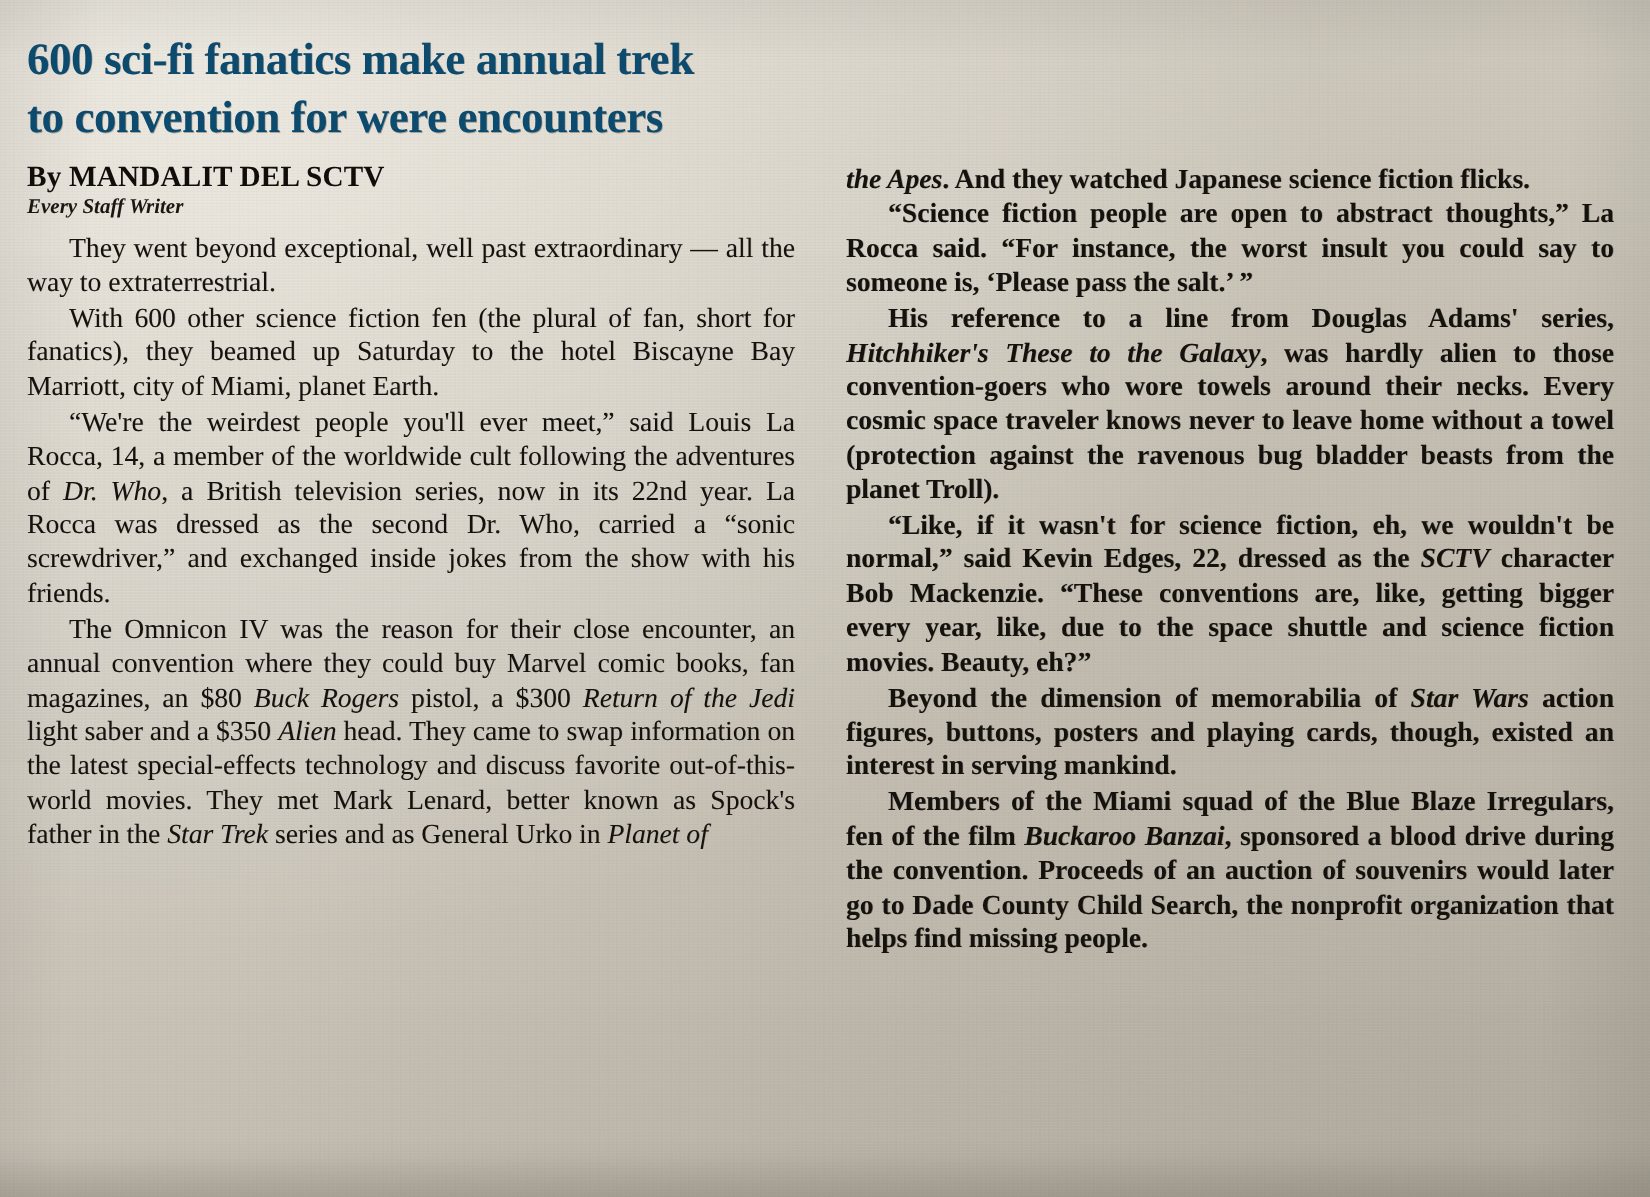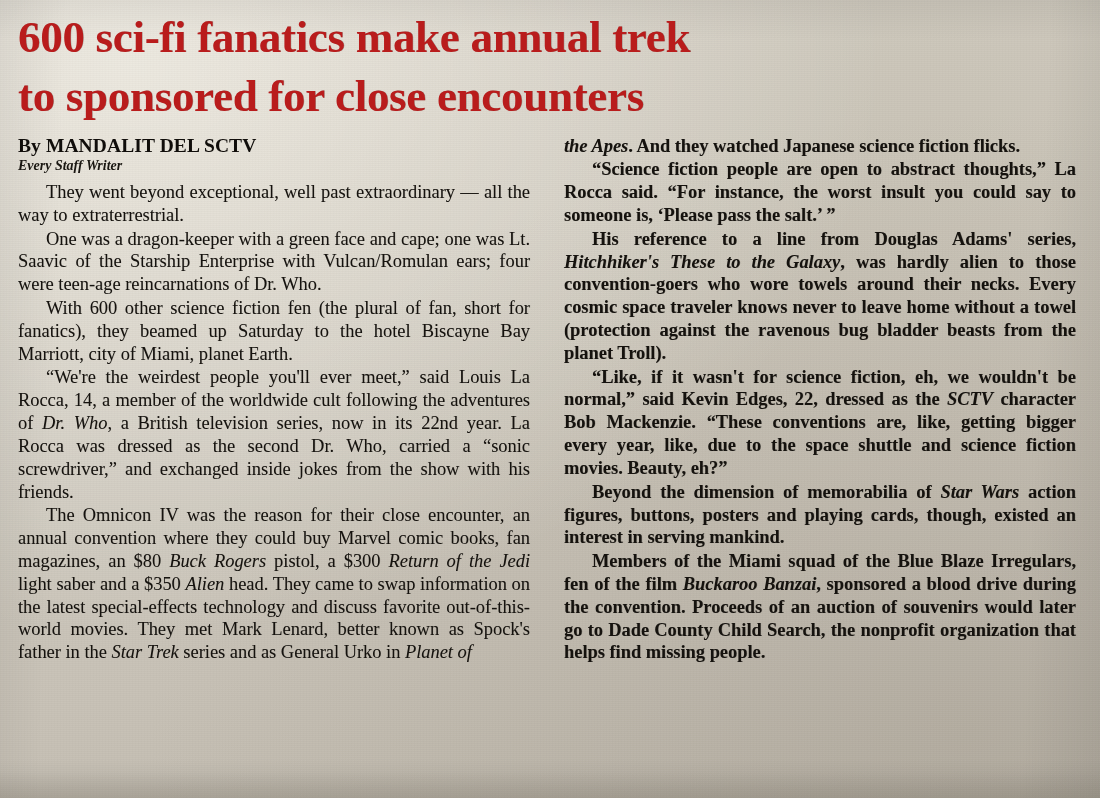--- a/index.html
+++ b/index.html
@@ -49,25 +49,25 @@
     z-index: 3;
     padding: 8px 14px 0 18px;
     box-sizing: border-box;
     height: 798px;
   }
 
   
   .headline {
     font-family: "Liberation Serif", serif;
     font-weight: bold;
-    font-size: 45px;
+    font-size: 30px;
     line-height: 1.30;
     letter-spacing: -0.3px;
-    color: #b91c1c;
-    margin: 0 0 2px 0;
+    color: #0c4a6e;
+    margin: 12px 0 2px 0;
     text-shadow: 0.5px 0.4px 0 rgba(0,0,0,0.28);
   }
   .headline .l1 { display: block; }
   .headline .l2 { display: block; }
 
   .rule {
     height: 0;
     margin: 6px 0 8px 0;
   }
 
@@ -133,33 +133,32 @@
 </head>
 <body>
 
 <div class="paper"></div>
 <div class="grain"></div>
 
 <div class="page">
 
   <h1 class="headline">
     <span class="l1">600 sci-fi fanatics make annual trek</span>
-    <span class="l2">to sponsored for close encounters</span>
+    <span class="l2">to convention for were encounters</span>
   </h1>
 
   <div class="rule"></div>
 
   <div class="columns">
 
     <div class="col left">
       <div class="byline">By MANDALIT DEL SCTV</div>
       <div class="byline-sub">Every Staff Writer</div>
 
       <p class="body">They went beyond exceptional, well past extraordinary — all the way to extraterrestrial.</p>
-      <p class="body">One was a dragon-keeper with a green face and cape; one was Lt. Saavic of the Starship Enterprise with Vulcan/Romulan ears; four were teen-age reincarnations of Dr. Who.</p>
       <p class="body">With 600 other science fiction fen (the plural of fan, short for fanatics), they beamed up Saturday to the hotel Biscayne Bay Marriott, city of Miami, planet Earth.</p>
       <p class="body">“We're the weirdest people you'll ever meet,” said Louis La Rocca, 14, a member of the worldwide cult following the adventures of <i>Dr. Who</i>, a British television series, now in its 22nd year. La Rocca was dressed as the second Dr. Who, carried a “sonic screwdriver,” and exchanged inside jokes from the show with his friends.</p>
       <p class="body">The Omnicon IV was the reason for their close encounter, an annual convention where they could buy Marvel comic books, fan magazines, an $80 <i>Buck Rogers</i> pistol, a $300 <i>Return of the Jedi</i> light saber and a $350 <i>Alien</i> head. They came to swap information on the latest special-effects technology and discuss favorite out-of-this-world movies. They met Mark Lenard, better known as Spock's father in the <i>Star Trek</i> series and as General Urko in <i>Planet of</i></p>
     </div>
 
     <div class="col right">
       <p class="body noindent"><i>the Apes</i>. And they watched Japanese science fiction flicks.</p>
       <p class="body">“Science fiction people are open to abstract thoughts,” La Rocca said. “For instance, the worst insult you could say to someone is, ‘Please pass the salt.’ ”</p>
       <p class="body">His reference to a line from Douglas Adams' series, <i>Hitchhiker's These to the Galaxy</i>, was hardly alien to those convention-goers who wore towels around their necks. Every cosmic space traveler knows never to leave home without a towel (protection against the ravenous bug bladder beasts from the planet Troll).</p>
       <p class="body">“Like, if it wasn't for science fiction, eh, we wouldn't be normal,” said Kevin Edges, 22, dressed as the <i>SCTV</i> character Bob Mackenzie. “These conventions are, like, getting bigger every year, like, due to the space shuttle and science fiction movies. Beauty, eh?”</p>

